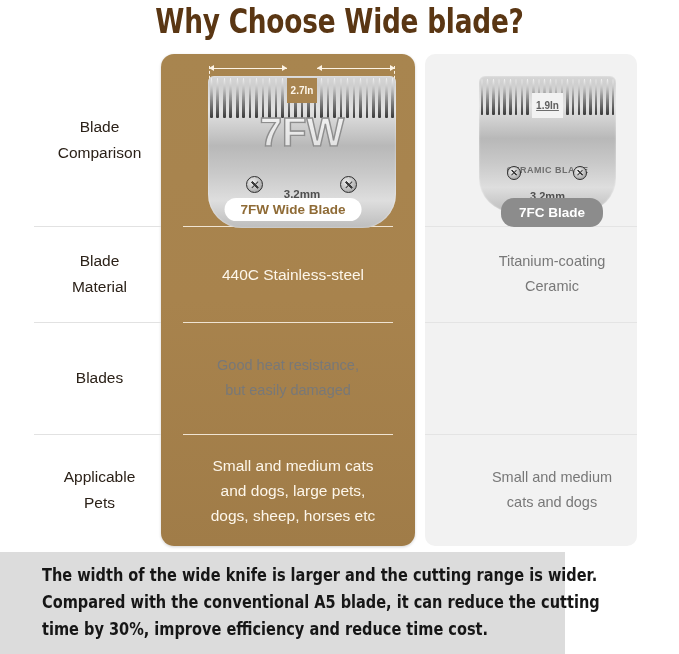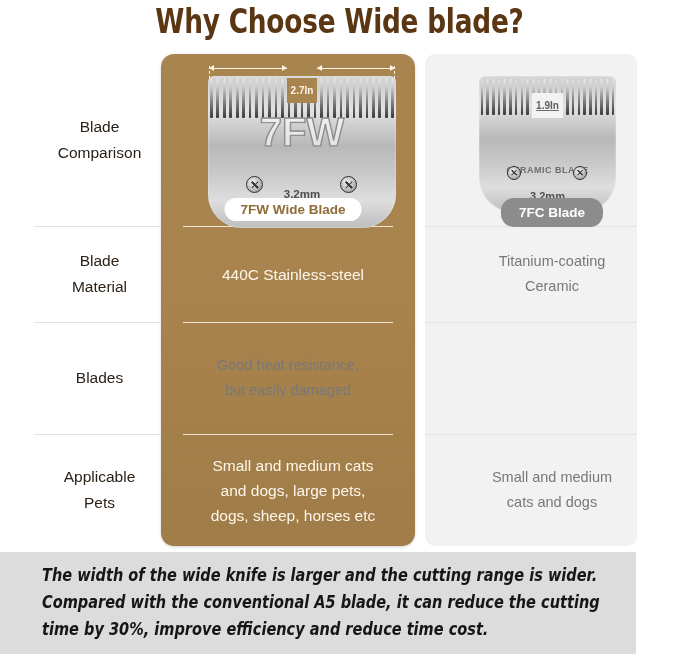--- a/index.html
+++ b/index.html
@@ -338,23 +338,22 @@
     top: 144px;
     background: #8c8c8c;
     color: #ffffff;
     padding: 4px 18px;
   }
 
   
   .footer {
     position: absolute;
     left: 0; top: 552px;
-    width: 636px; height: 102px;
+    width: 565px; height: 102px;
     background: #dcdcdc;
-    font-style: italic;
   }
   .footer-text {
     position: absolute;
     left: 42px; top: 10px;
     width: 620px;
     font-family: "DejaVu Sans", sans-serif;
     font-weight: bold;
     font-size: 17px;
     line-height: 27px;
     color: #161616;

